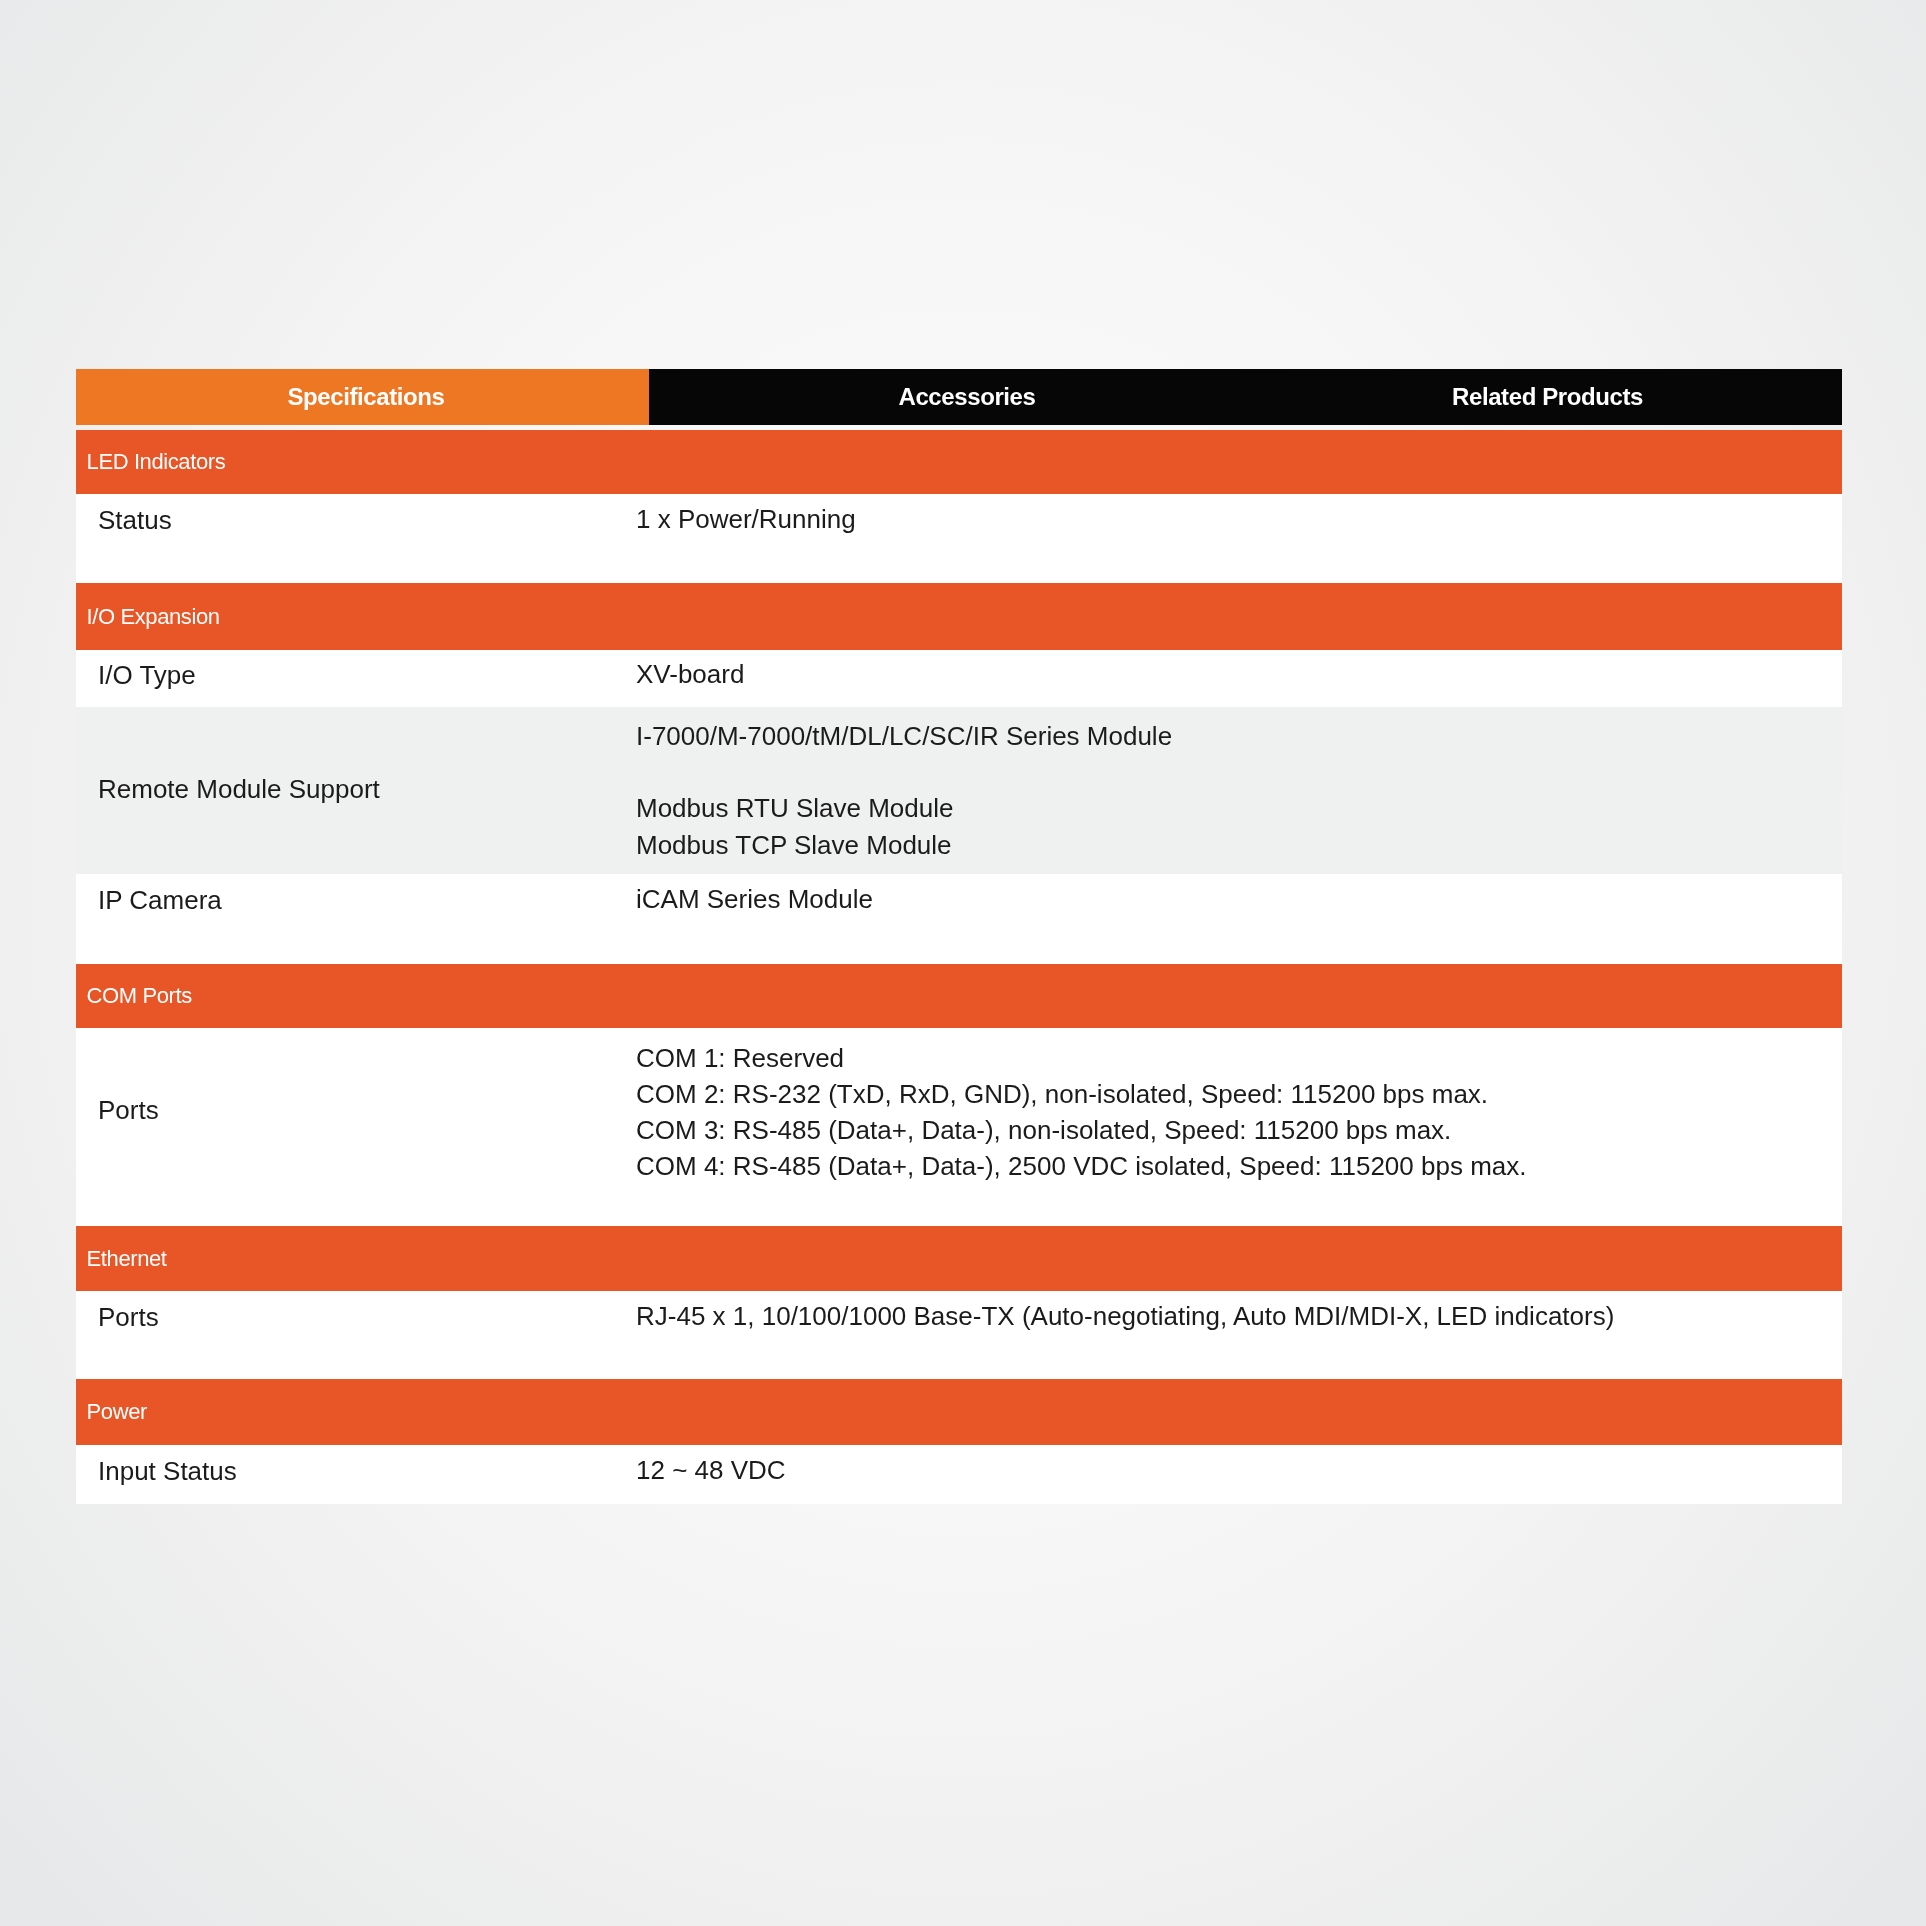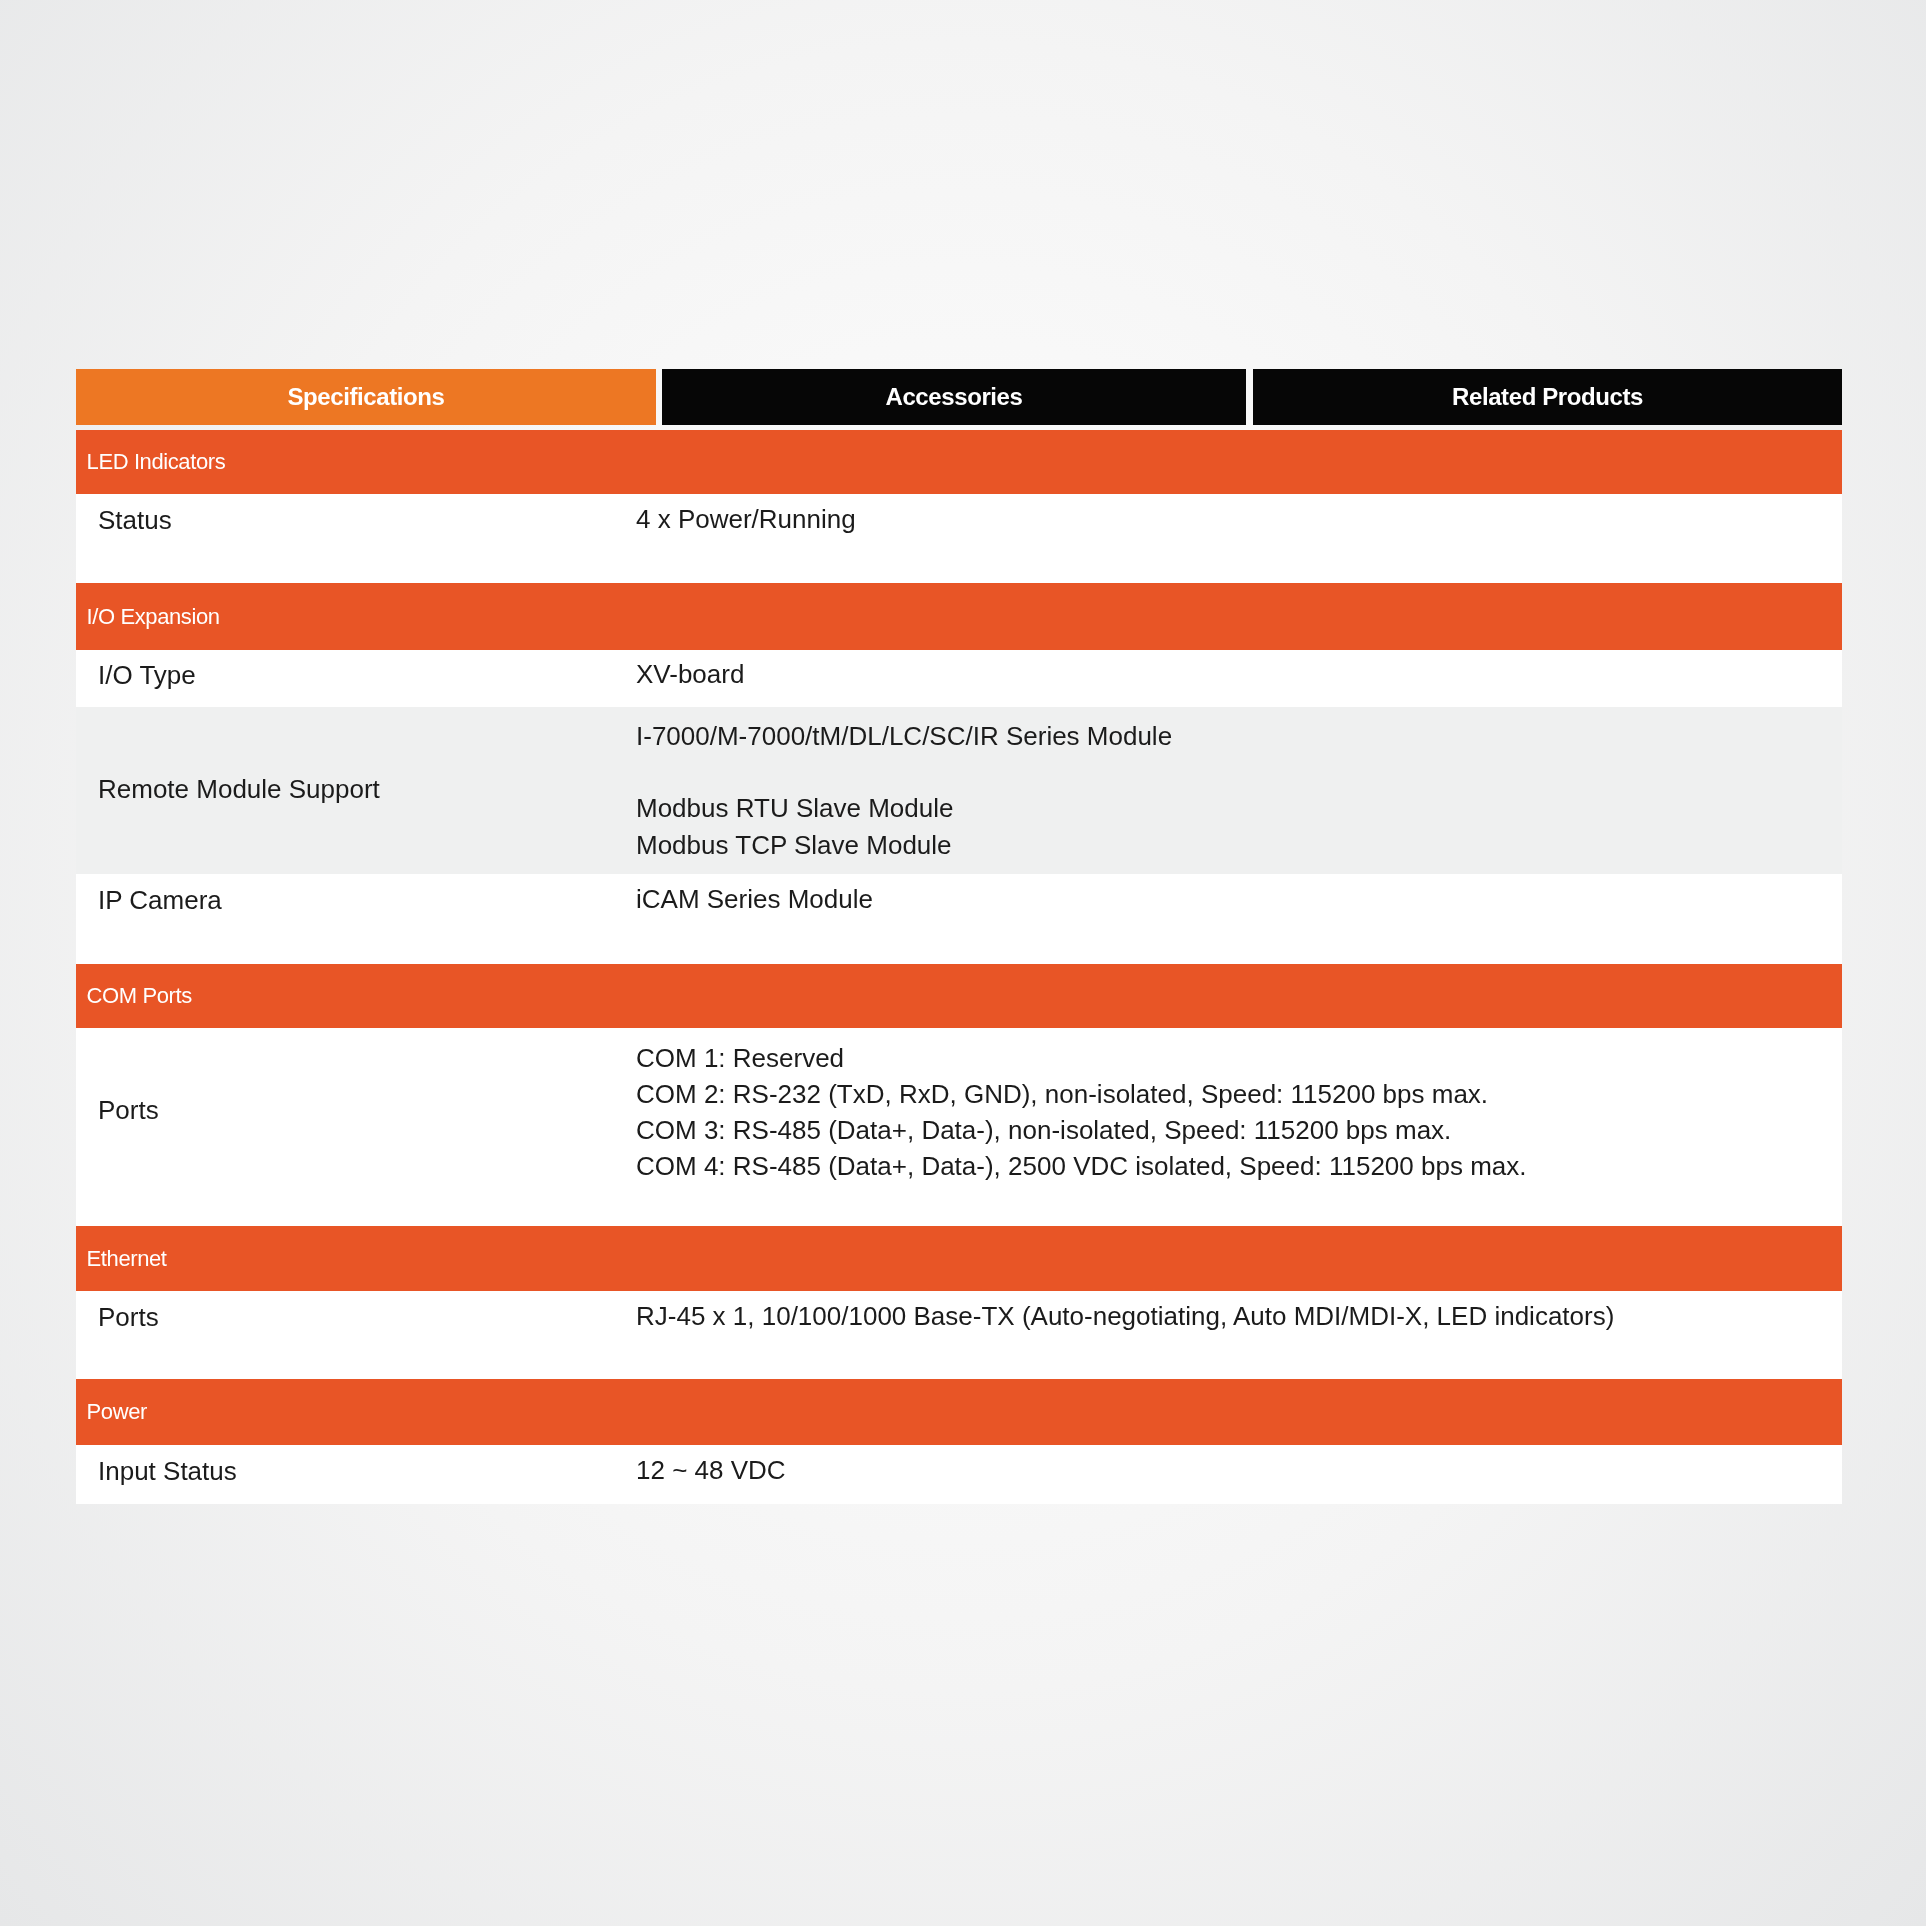--- a/index.html
+++ b/index.html
@@ -25,32 +25,32 @@
   .row.white { background:#ffffff; }
   .row.gray { background:#eff0f0; }
   .row .label { position:absolute; left:22px; }
   .row .value { position:absolute; left:560px; line-height:36px; }
 </style>
 </head>
 <body>
 
 <div class="tabs">
   <div class="tab active" style="left:0;width:580px;">Specifications</div>
-  <div class="tab dark" style="left:586px;width:584px;">Accessories</div>
+  <div class="tab dark" style="left:573px;width:584px;padding-left:26px;">Accessories</div>
   <div class="tab dark" style="left:1177px;width:589px;">Related Products</div>
 </div>
 
 <div class="table">
 
   <div class="section-head" style="height:64px;">
     <span>LED Indicators</span>
   </div>
   <div class="row white" style="height:89px;">
     <span class="label" style="top:11.3px;">Status</span>
-    <span class="value" style="top:7px;">4 x Power/Running</span>
+    <span class="value" style="top:7px;">1 x Power/Running</span>
   </div>
 
   <div class="section-head" style="height:67px;">
     <span>I/O Expansion</span>
   </div>
   <div class="row white" style="height:57px;">
     <span class="label" style="top:10px;">I/O Type</span>
     <span class="value" style="top:5.7px;">XV-board</span>
   </div>
   <div class="row gray" style="height:167px;">

